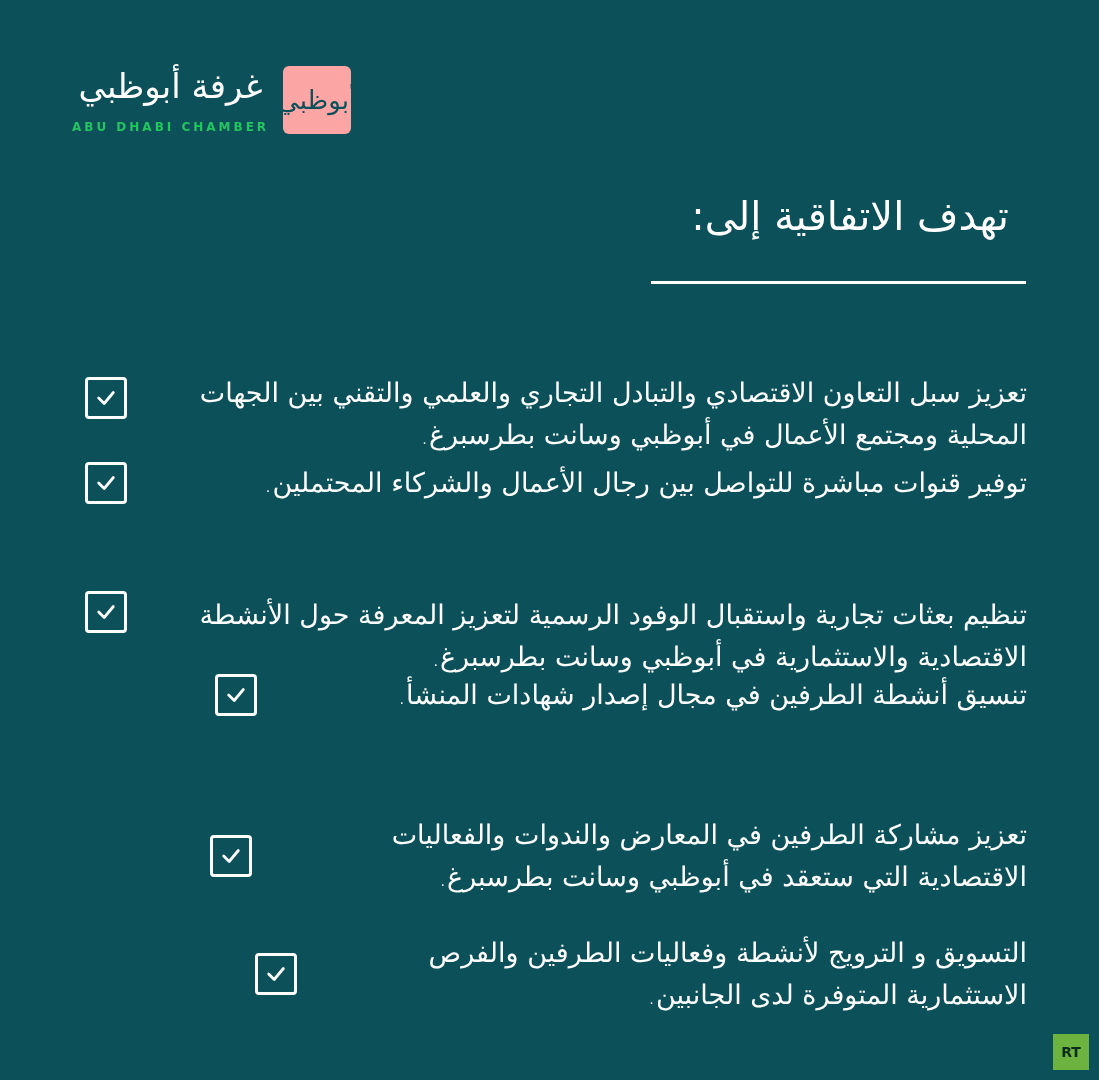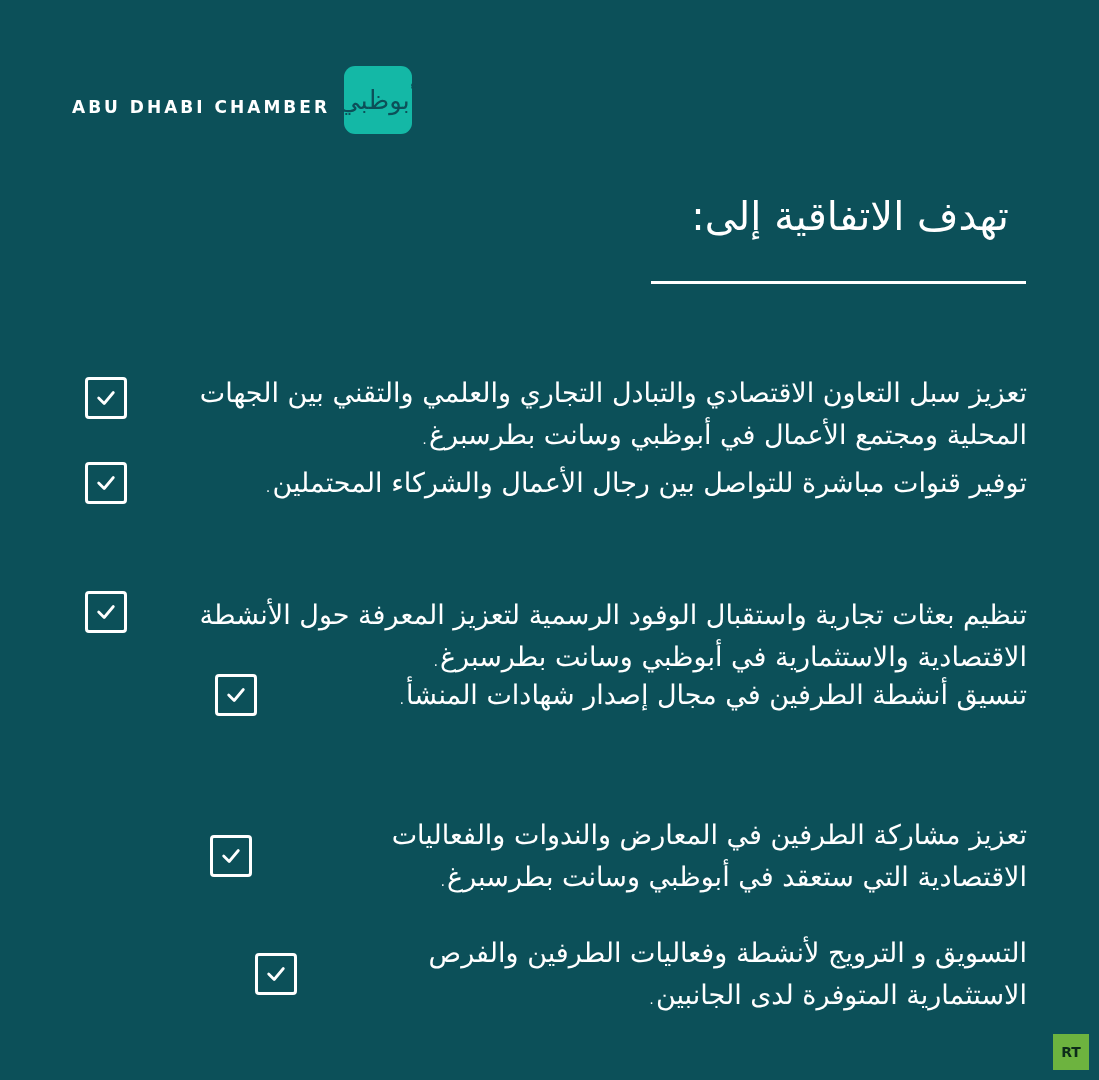--- a/index.html
+++ b/index.html
@@ -15,25 +15,25 @@
       display: flex; align-items: center; gap: 14px;
     }
     .logo-text { display: flex; flex-direction: column; align-items: center; }
     .logo-ar {
       font-family: "DejaVu Sans", sans-serif;
       font-size: 34px; line-height: 40px; direction: rtl;
       color: #ffffff; letter-spacing: 1px;
     }
     .logo-en {
       font-family: "DejaVu Sans", sans-serif;
-      font-size: 17px; letter-spacing: 3px; color: #ffffff; margin-top: 14px;
+      font-size: 12px; letter-spacing: 3px; color: #22c55e; margin-top: 14px;
       font-weight: bold;
     }
     .logo-mark {
-      width: 68px; height: 68px; background: #14b8a6; border-radius: 11px;
+      width: 68px; height: 68px; background: #fca5a5; border-radius: 6px;
       display: flex; align-items: center; justify-content: center;
       color: #0c5059; font-size: 26px; direction: rtl;
     }
     .title {
       position: absolute; right: 90px; top: 188px;
       font-size: 40px; font-weight: normal; direction: rtl;
       line-height: 56px;
     }
     .divider {
       position: absolute; left: 651px; top: 281px; width: 375px; height: 3px;
@@ -56,20 +56,21 @@
       position: absolute; left: 1053px; top: 1034px; width: 36px; height: 36px;
       background: #6db33f; display: flex; align-items: center; justify-content: center;
       color: #0d2b1a; font-weight: bold; font-size: 14px; font-family: "DejaVu Sans", sans-serif;
     }
   </style>
 </head>
 <body>
 
 <div class="logo">
   <div class="logo-text">
+    <div class="logo-ar">غرفة أبوظبي</div>
     <div class="logo-en">ABU DHABI CHAMBER</div>
   </div>
   <div class="logo-mark">أبوظبي</div>
 </div>
 
 <div class="title">تهدف الاتفاقية إلى:</div>
 <div class="divider"></div>
 
 <div class="item" style="top:340px;">
   <div class="check">

